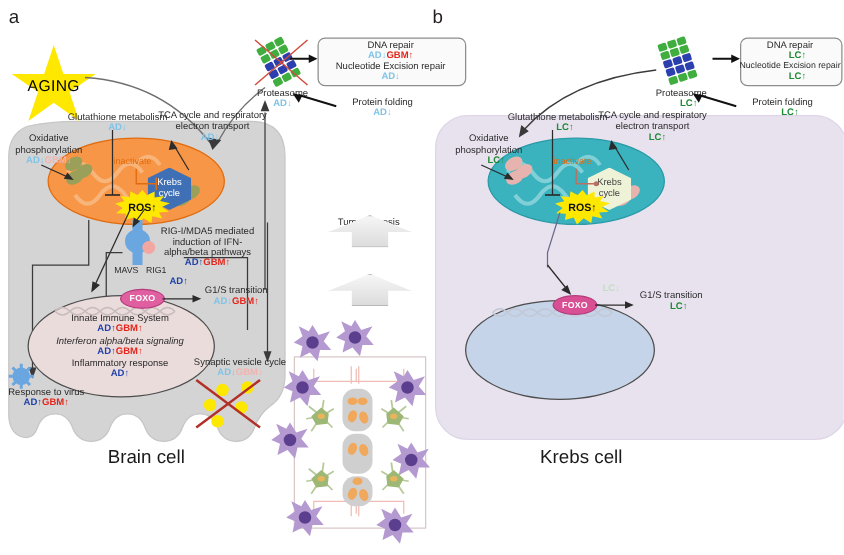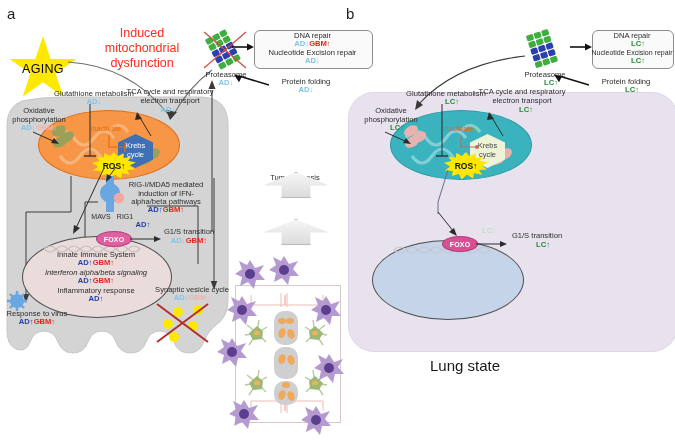--- a/index.html
+++ b/index.html
@@ -87,21 +87,20 @@
              L3,30 Q3,12 18,6 Q36,2 58,2 Z" fill="#d4d4d4" stroke="#c6c6c6" stroke-width="1"></path>
   </svg>
 
   <span class="t panel-letter abs" style="left:7px;top:6px;">a</span>
 
   <div class="abs" style="left:8px;top:36px;">
     <div class="star"></div>
     <span class="t star-label" style="left:11px;top:26px;width:48px;">AGING</span>
   </div>
 
-  <div class="tw induced" style="left:96px;top:26px;width:92px;">Induced mitochondrial dysfunction</div>
 
   <svg class="abs" style="left:60px;top:52px;" width="160" height="72">
     <path d="M8,10 Q70,14 108,62" fill="none" stroke="#6f6f6f" stroke-width="1.1"></path>
     <path d="M152,18 Q128,36 114,62" fill="none" stroke="#6f6f6f" stroke-width="1.1"></path>
     <polygon points="110,68 106,58 117,60" fill="#3a3a3a"></polygon>
   </svg>
 
   <div class="abs" style="left:205px;top:30px;width:42px;height:40px;">
     <svg width="42" height="40">
       <g transform="rotate(-28 21 20)">
@@ -413,20 +412,21 @@
         <path d="M0,-14 L5,-6 L14,-9 L9,-1 L15,6 L6,6 L4,15 L-2,8 L-10,12 L-8,3 L-15,0 L-8,-5 L-11,-13 L-3,-9 Z"></path>
         <circle cx="0" cy="0" r="5" fill="#5b3f8e"></circle>
       </g>
       <g transform="translate(90,162)">
         <path d="M0,-14 L5,-6 L14,-9 L9,-1 L15,6 L6,6 L4,15 L-2,8 L-10,12 L-8,3 L-15,0 L-8,-5 L-11,-13 L-3,-9 Z"></path>
         <circle cx="0" cy="0" r="5" fill="#5b3f8e"></circle>
       </g>
     </g>
   </svg>
 
+  <span class="t cellname" style="left:52px;top:358px;width:130px;">Brain cell</span>
 
   <span class="t panel-letter abs" style="left:346px;top:6px;">b</span>
 
   <div class="abs lungcell" style="left:348px;top:92px;width:328px;height:258px;"></div>
 
   <svg class="abs" style="left:375px;top:54px;" width="160" height="60">
     <path d="M150,2 Q80,10 44,50" fill="none" stroke="#3a3a3a" stroke-width="1.1"></path>
     <polygon points="40,56 42,46 48,51" fill="#3a3a3a"></polygon>
   </svg>
 
@@ -563,15 +563,15 @@
 
   <svg class="abs" style="left:476px;top:237px;" width="34" height="12">
     <line x1="0" y1="7" x2="26" y2="7" stroke="#2b2b2b" stroke-width="1"></line>
     <polygon points="31,7 24,4 24,10" fill="#2b2b2b"></polygon>
   </svg>
   <span class="t lbl" style="left:500px;top:232px;width:74px;">G1/S transition</span>
   <span class="t lbl" style="left:500px;top:241px;width:74px;">
     <span class="lc-up">LC↑</span>
   </span>
 
-  <span class="t cellname" style="left:400px;top:358px;width:130px;">Lung state</span>
+  <span class="t cellname" style="left:400px;top:358px;width:130px;">Krebs cell</span>
 
 </div>
 
 </body></html>

